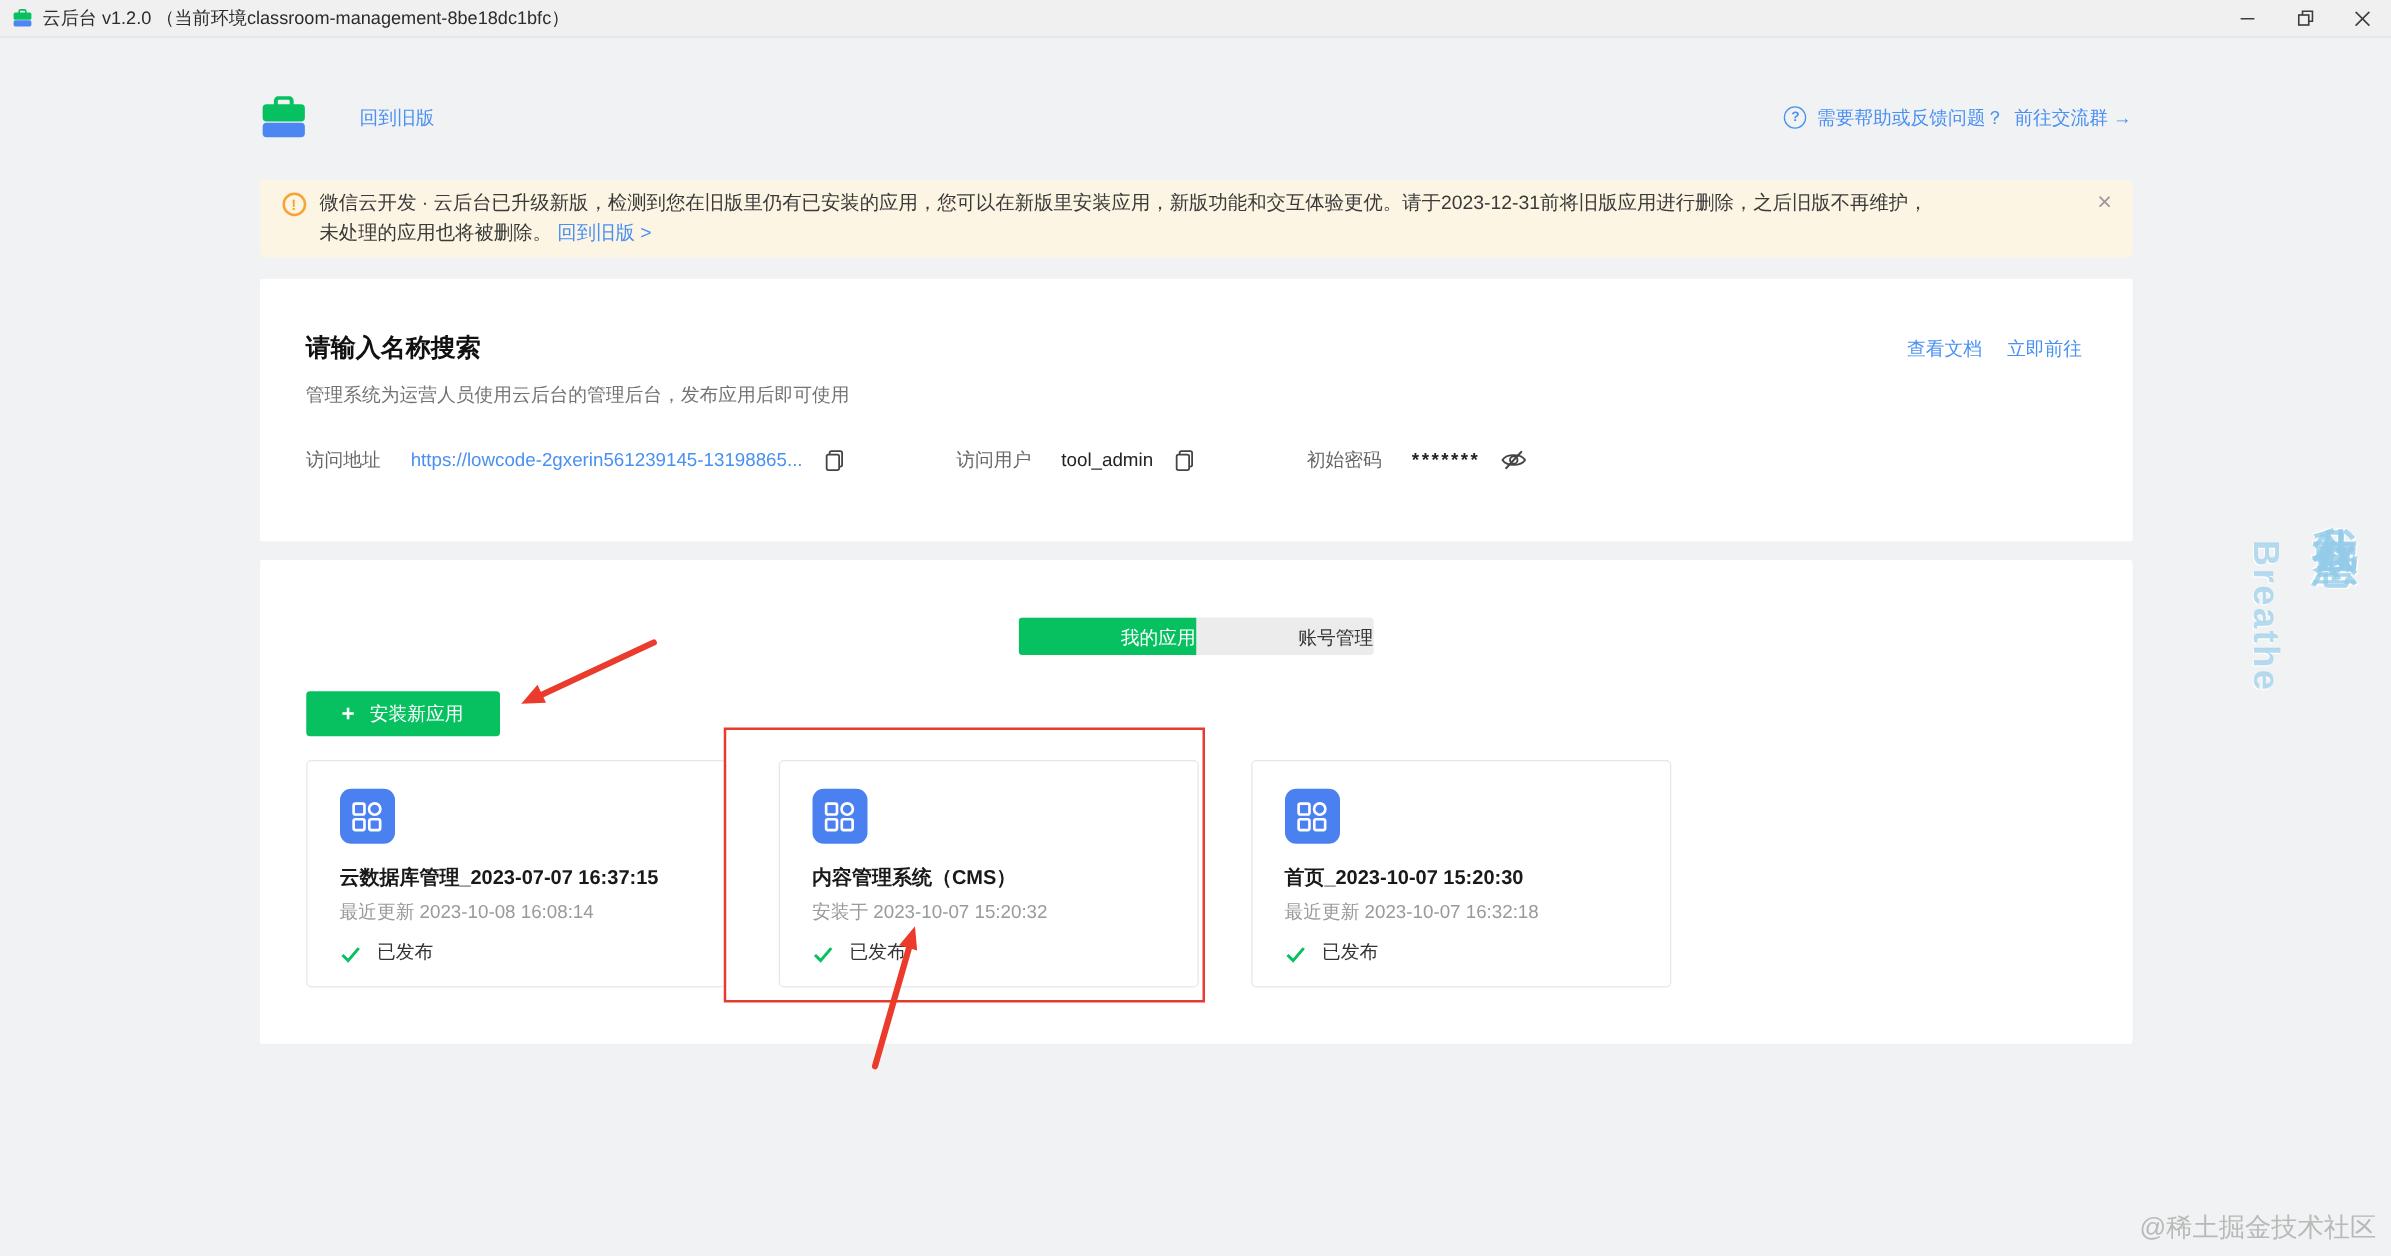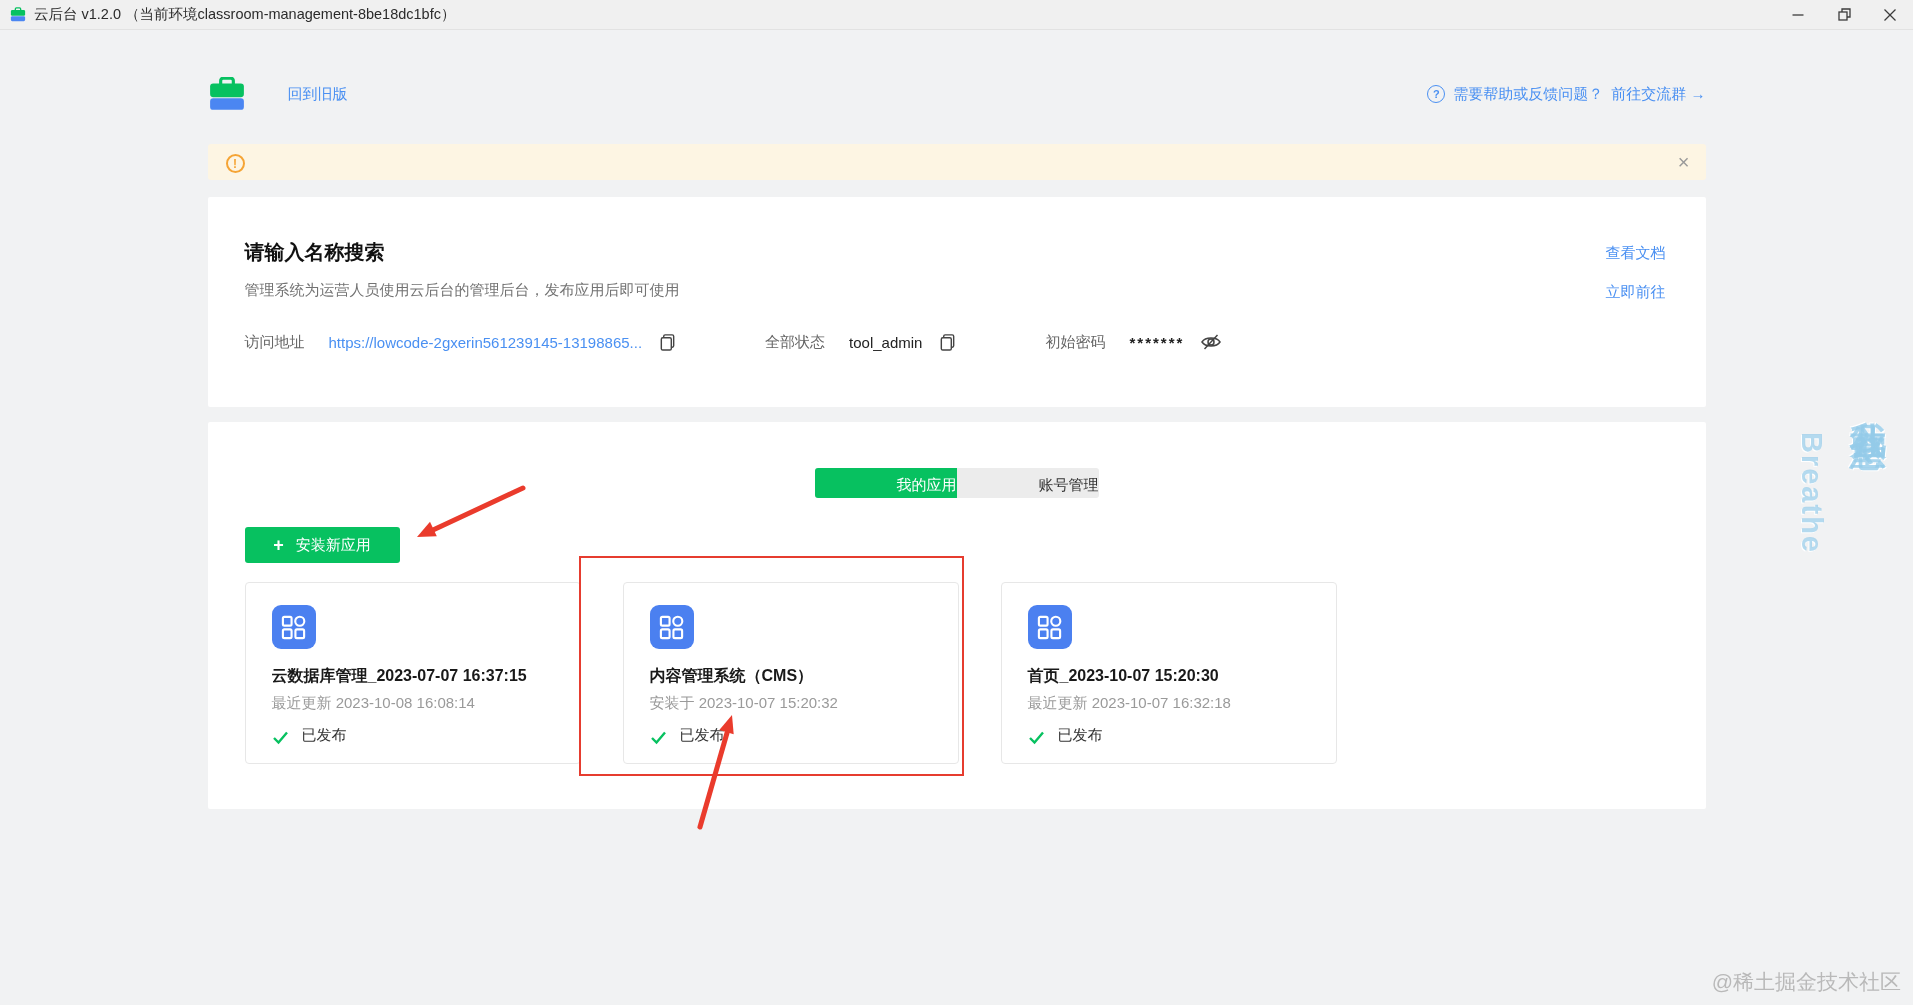--- a/index.html
+++ b/index.html
@@ -37,21 +37,21 @@
   .banner-text { font-size:15.5px; line-height:24px; color:#3a3a3a; }
   .banner-link { color:#4a90f2; cursor:pointer; }
   .banner-close { position:absolute; right:16px; top:8px; color:#9a9a9a; font-size:20px;
     line-height:20px; cursor:pointer; }
 
   .panel { background:#fff; border-radius:2px; position:relative; }
 
   
   .panel-system { margin-top:17px; height:210px; }
   .sys-title { position:absolute; top:42px; left:37px; font-size:20px; font-weight:bold; color:#111; }
-  .sys-links { position:absolute; top:47px; right:40px; display:flex; gap:20px; font-size:15px;flex-direction:column; }
+  .sys-links { position:absolute; top:47px; right:40px; display:flex; gap:20px; font-size:15px; }
   .sys-links span { color:#4a90f2; cursor:pointer; }
   .sys-sub { position:absolute; top:84px; left:37px; font-size:15px; color:#737373; }
   .sys-fields { position:absolute; top:134px; left:37px; display:flex; align-items:center; font-size:15px; }
   .f-label { color:#666; margin-right:24px; }
   .f-url { color:#4a90f2; max-width:350px; white-space:nowrap; cursor:pointer; }
   .f-value { color:#222; }
   .icon-btn { margin-left:16px; cursor:pointer; display:flex; align-items:center; }
   .icon-btn svg { stroke:#444; stroke-width:1.5; fill:none; }
   .f-gap { width:88px; }
   .f-pass { color:#222; letter-spacing:2px; font-weight:bold; }
@@ -152,41 +152,48 @@
     <a class="back-link">回到旧版</a>
     <div class="help-area">
       <span class="q-icon">?</span>
       <span>需要帮助或反馈问题？</span>
       <span>前往交流群 →</span>
     </div>
   </div>
 
   <div class="banner">
     <span class="warn-icon">!</span>
+    <div class="banner-text">
+      <div>微信云开发 · 云后台已升级新版，检测到您在旧版里仍有已安装的应用，您可以在新版里安装应用，新版功能和交互体验更优。请于2023-12-31前将旧版应用进行删除，之后旧版不再维护，</div>
+      <div>
+        <span>未处理的应用也将被删除。</span>
+        <span class="banner-link">回到旧版 &gt;</span>
+      </div>
+    </div>
     <span class="banner-close">×</span>
   </div>
 
   <div class="panel panel-system">
     <div class="sys-title">请输入名称搜索</div>
     <div class="sys-links">
       <span>查看文档</span>
       <span>立即前往</span>
     </div>
     <div class="sys-sub">管理系统为运营人员使用云后台的管理后台，发布应用后即可使用</div>
     <div class="sys-fields">
       <span class="f-label">访问地址</span>
       <span class="f-url">https://lowcode-2gxerin561239145-13198865...</span>
       <span class="icon-btn">
         <svg width="19" height="20" viewBox="0 0 20 20">
           <rect x="6" y="2.5" width="10.5" height="13" rx="1.5"></rect>
           <rect x="3.5" y="5.5" width="10.5" height="13" rx="1.5" fill="#fff"></rect>
         </svg>
       </span>
       <span class="f-gap"></span>
-      <span class="f-label">全部状态</span>
+      <span class="f-label">访问用户</span>
       <span class="f-value">tool_admin</span>
       <span class="icon-btn">
         <svg width="19" height="20" viewBox="0 0 20 20">
           <rect x="6" y="2.5" width="10.5" height="13" rx="1.5"></rect>
           <rect x="3.5" y="5.5" width="10.5" height="13" rx="1.5" fill="#fff"></rect>
         </svg>
       </span>
       <span class="f-gap"></span>
       <span class="f-label">初始密码</span>
       <span class="f-pass">*******</span>

